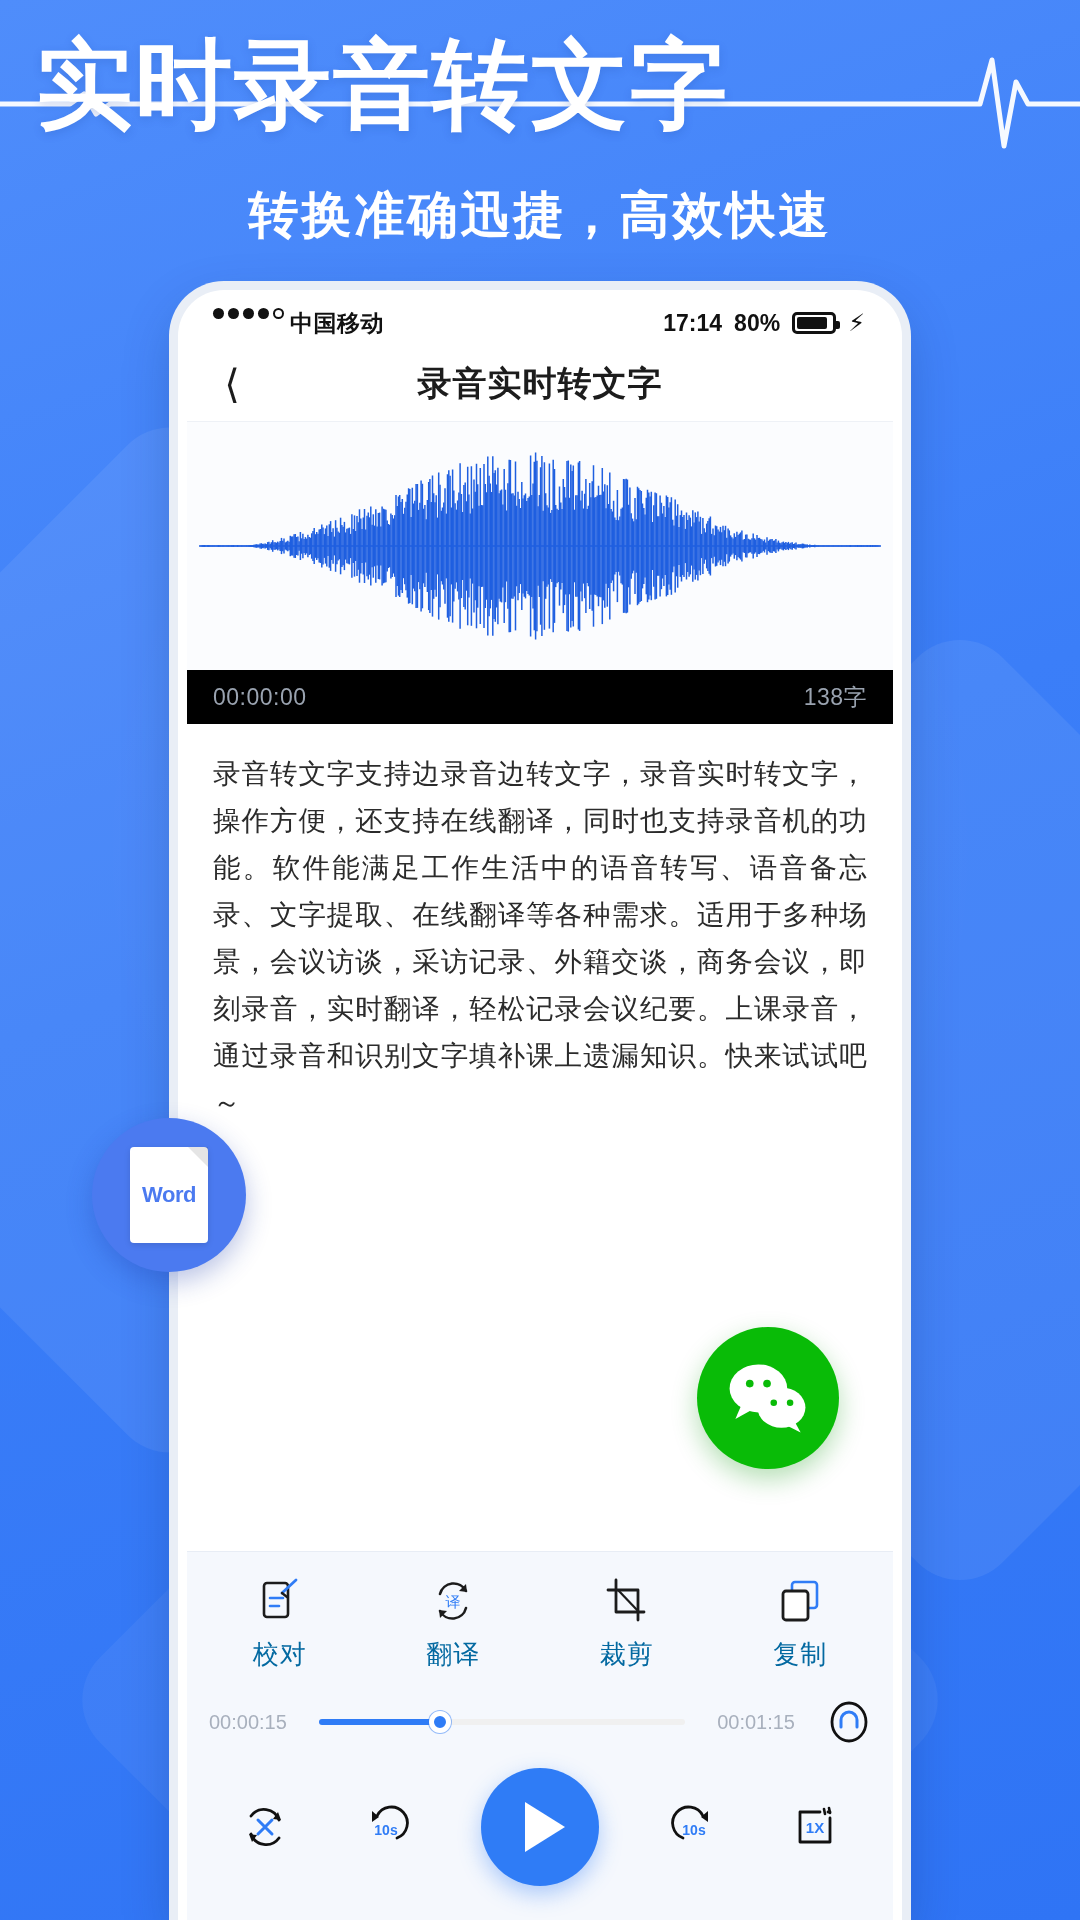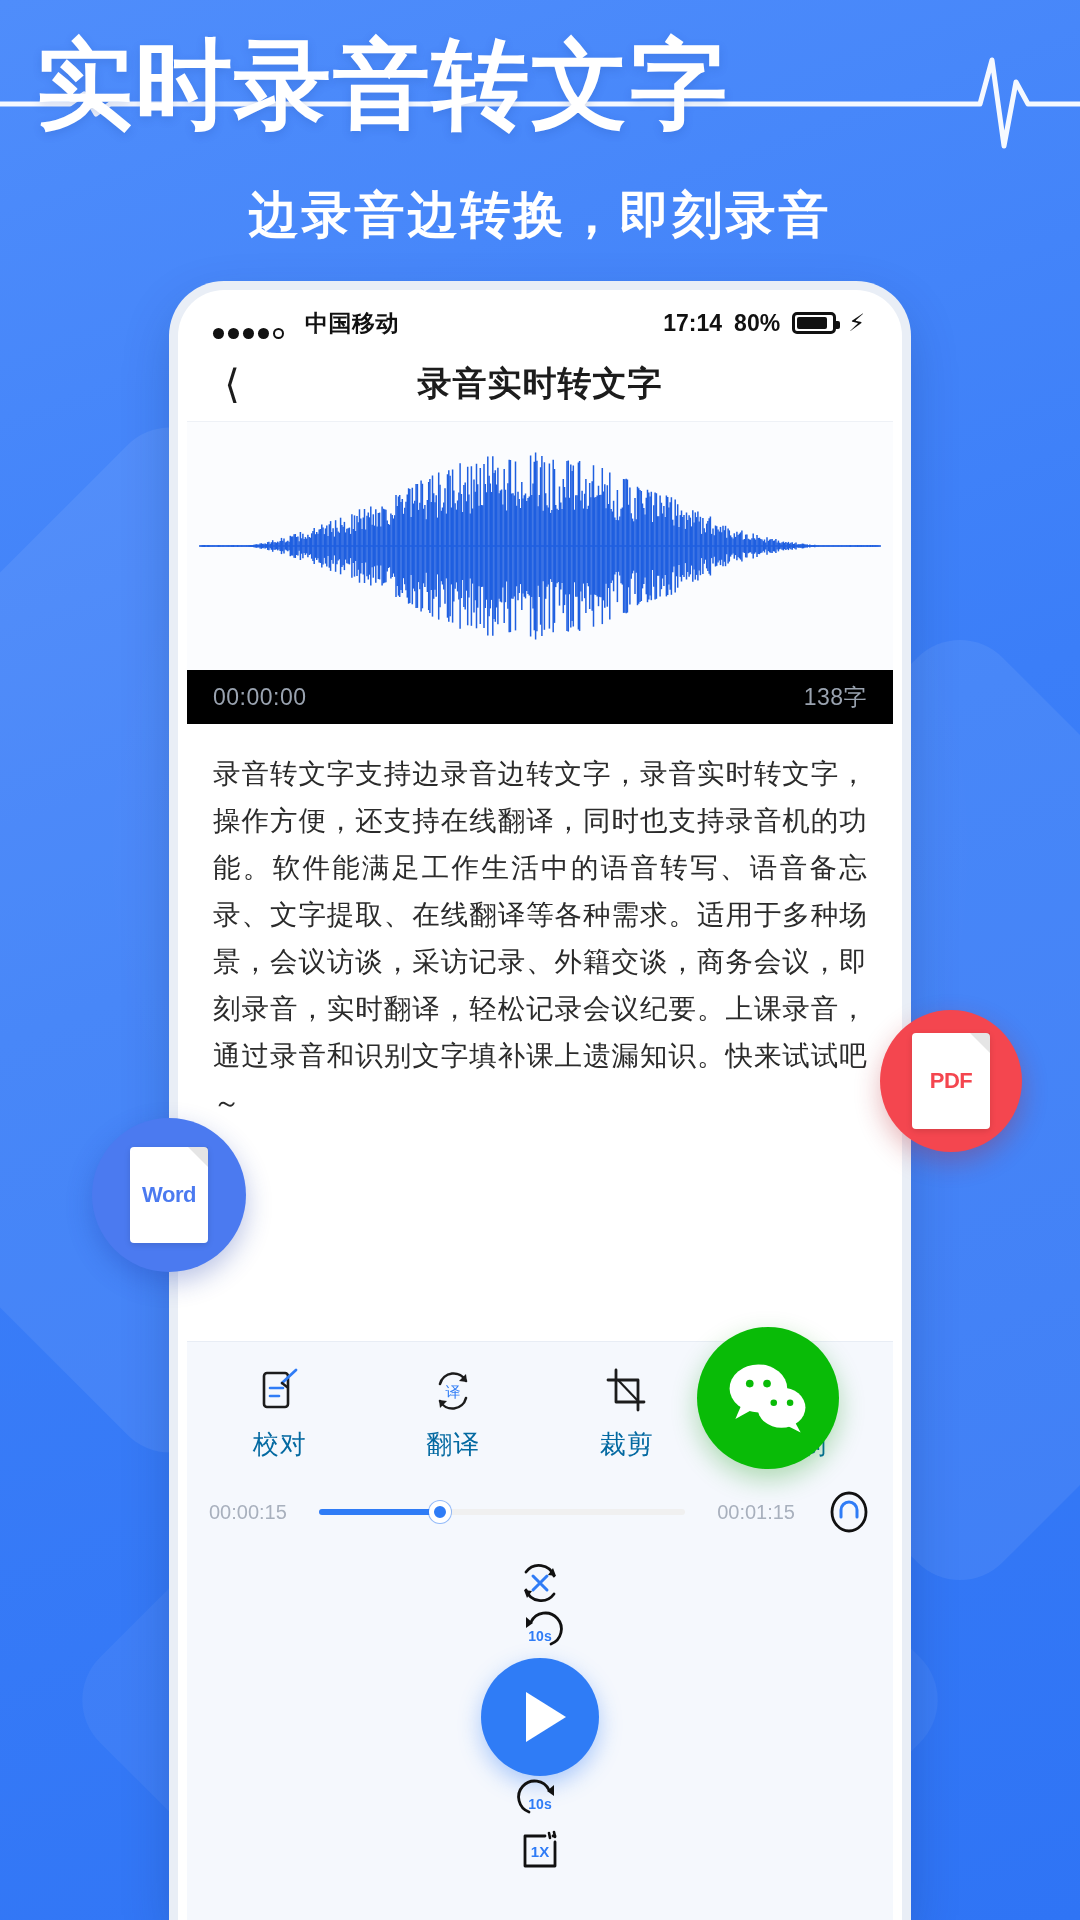--- a/index.html
+++ b/index.html
@@ -121,21 +121,21 @@
     flex: 0 0 48px;
     display: flex;
     align-items: center;
     justify-content: space-between;
     padding: 0 28px 0 26px;
     font-size: 23px;
     font-weight: bold;
     color: #111;
     background: #fff;
   }
-  .sb-left { display: flex; align-items: flex-end; gap: 21px; }
+  .sb-left { display: flex; align-items: flex-start; gap: 6px; }
   .dots { display: flex; align-items: center; gap: 4px; }
   .dot { width: 11px; height: 11px; border-radius: 50%; background: #111; }
   .dot.hollow { background: transparent; border: 2px solid #111; width: 7px; height: 7px; }
   .carrier { font-size: 23px; font-weight: bold; letter-spacing: .5px; }
   .sb-right { display: flex; align-items: center; gap: 12px; }
   .battery {
     position: relative;
     width: 44px; height: 22px;
     border: 3px solid #111;
     border-radius: 5px;
@@ -280,22 +280,21 @@
     box-sizing: border-box;
     box-shadow: 0 0 0 1px rgba(47,124,246,.5);
   }
   .earbtn { width: 44px; height: 44px; flex: 0 0 44px; }
 
   
   .player {
     display: flex;
     align-items: center;
     justify-content: space-around;
-    padding: 10px 18px 44px 18px;
-    flex-direction: column;
+    padding: 10px 18px 34px 18px;
   }
   .pbtn { width: 50px; height: 50px; }
   .play {
     width: 118px; height: 118px;
     border-radius: 50%;
     background: #2f7cf6;
     display: flex; align-items: center; justify-content: center;
     box-shadow: 0 8px 22px rgba(47,124,246,.38);
   }
   .play .tri {
@@ -367,21 +366,21 @@
   <div class="bg-shape bg-diamond-2"></div>
   <div class="bg-shape bg-diamond-3"></div>
 
   <svg class="ekg" viewBox="0 0 1080 120" preserveAspectRatio="none">
     <path d="M0,62 L70,62 L84,52 L96,72 L110,62 L980,62 L992,18 L1004,104 L1016,40 L1028,62 L1080,62" fill="none" stroke="#ffffff" stroke-width="5" stroke-linejoin="round" stroke-linecap="round" opacity="0.95"></path>
   </svg>
 
   <div class="headline-wrap">
     <div class="headline">实时录音转文字</div>
   </div>
-  <div class="subhead">边录音边转换，即刻录音</div>
+  <div class="subhead">转换准确迅捷，高效快速</div>
 
   <div class="phone">
     <div class="screen">
 
       <div class="statusbar">
         <div class="sb-left">
           <span class="dots">
             <span class="dot"></span>
               <span class="dot"></span>
               <span class="dot"></span>
@@ -1052,25 +1051,20 @@
             <path d="M34 7 L35 12 M39 6 L40 11" stroke="#111" stroke-width="2.6" stroke-linecap="round"></path>
             <text x="25" y="31" font-size="15" font-family="Liberation Sans, sans-serif" font-weight="bold" fill="#2f7cf6" text-anchor="middle">1X</text>
           </svg>
 
         </div>
       </div>
 
     </div>
   </div>
 
-  <div class="badge badge-pdf">
-    <div class="doc-sheet">
-      <span class="doc-label pdf">PDF</span>
-    </div>
-  </div>
 
   <div class="badge badge-word">
     <div class="doc-sheet">
       <span class="doc-label word">Word</span>
     </div>
   </div>
 
   <div class="badge badge-wechat">
     <svg viewBox="0 0 100 100" width="96" height="96">
       <ellipse cx="40" cy="40" rx="30" ry="25" fill="#fff"></ellipse>

